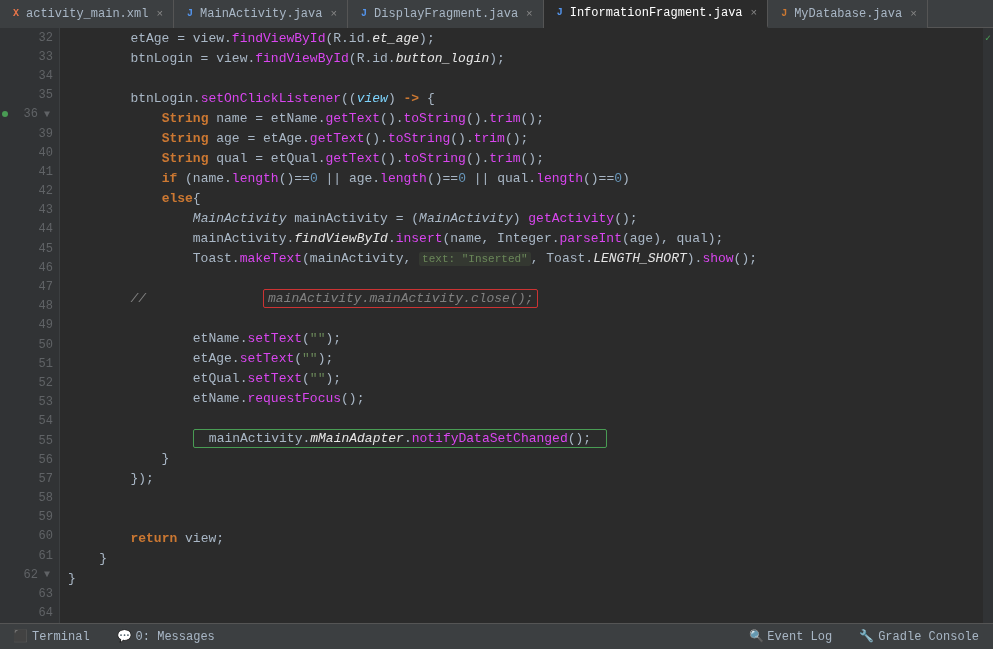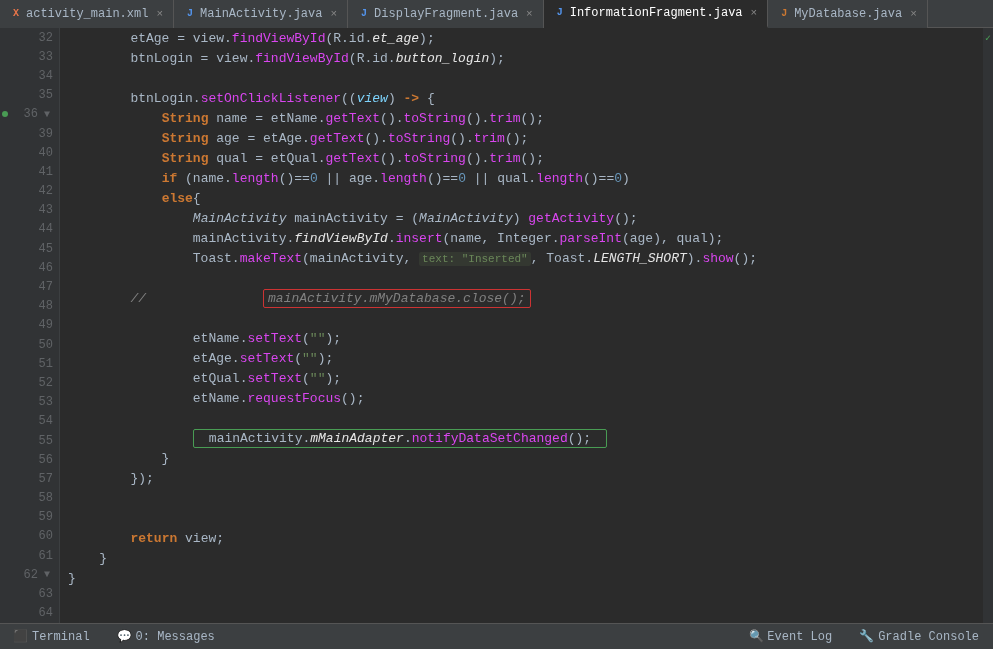--- a/index.html
+++ b/index.html
@@ -379,21 +379,21 @@
 
       <div class="code-line">
         <span class="plain">                Toast.<span class="method">makeText</span>(mainActivity, <span class="inline-text">text: "Inserted"</span>, Toast.<span class="field">LENGTH_SHORT</span>).<span class="method">show</span>();</span>
       </div>
 
       <div class="code-line">
         <span>&nbsp;</span>
       </div>
 
       <div class="code-line">
-        <span class="comment">        //&nbsp;&nbsp;&nbsp;&nbsp;&nbsp;&nbsp;&nbsp;&nbsp;&nbsp;&nbsp;&nbsp;&nbsp;&nbsp;&nbsp;&nbsp;<span class="box-red">mainActivity.mMyDatabase.close();</span></span>
+        <span class="comment">        //&nbsp;&nbsp;&nbsp;&nbsp;&nbsp;&nbsp;&nbsp;&nbsp;&nbsp;&nbsp;&nbsp;&nbsp;&nbsp;&nbsp;&nbsp;<span class="box-red">mainActivity.mainActivity.close();</span></span>
       </div>
 
       <div class="code-line">
         <span>&nbsp;</span>
       </div>
 
       <div class="code-line">
         <span class="plain">                etName.<span class="method">setText</span>(<span class="string">""</span>);</span>
       </div>
 

